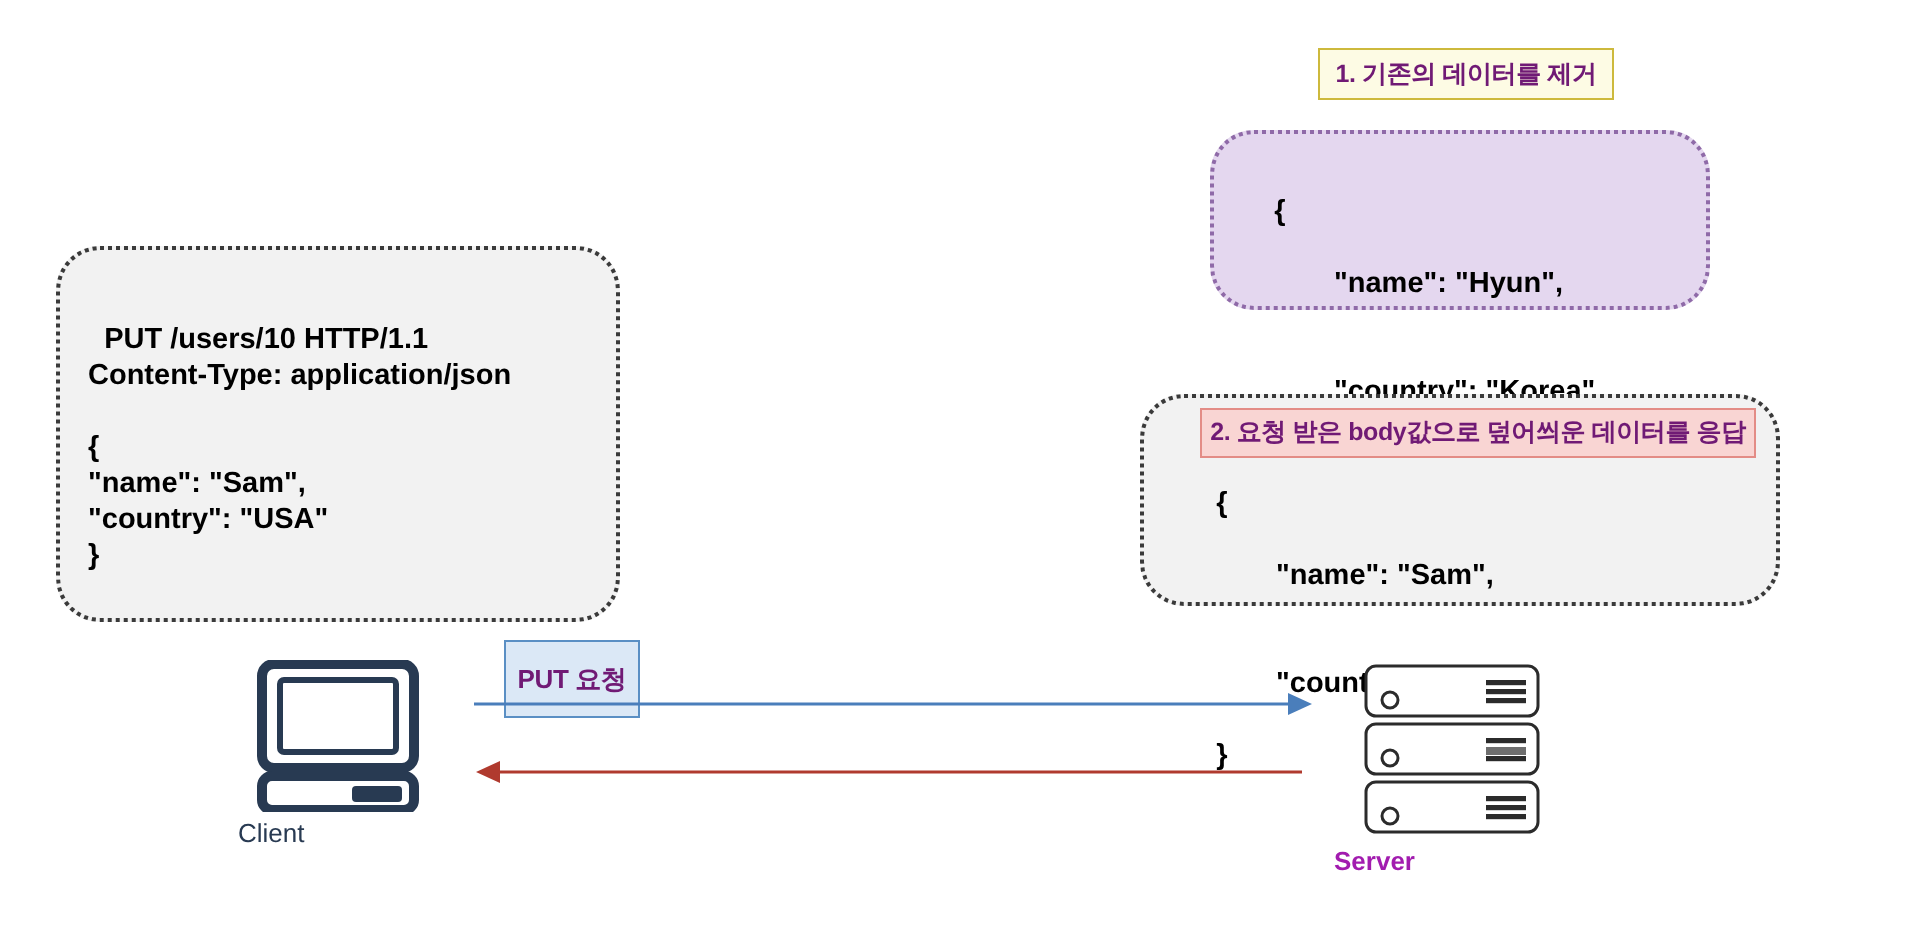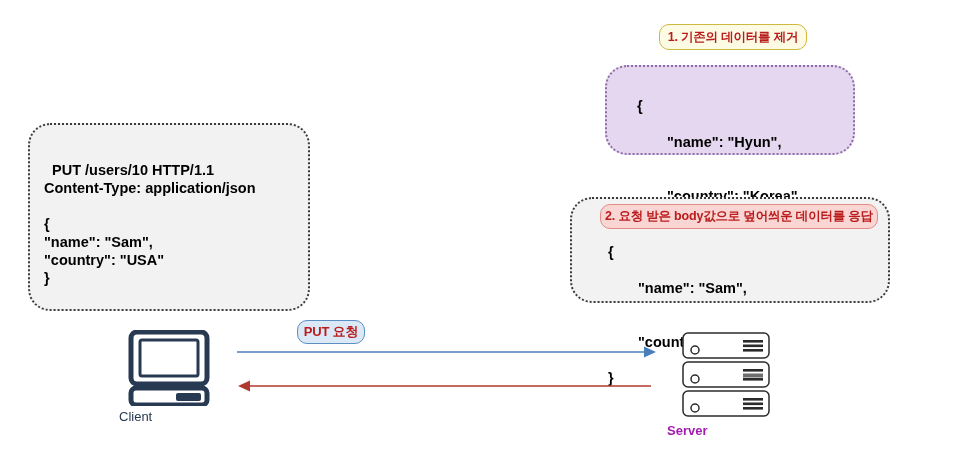--- a/index.html
+++ b/index.html
@@ -46,40 +46,38 @@
     left:570px;top:197px;width:320px;height:106px;
     padding:26px 0 0 28px;
   }
   .indent{padding-left:38px;display:block;}
 
   
   .label{
     box-sizing:border-box;
     font-size:12.5px;
     font-weight:bold;
-    color:#b91c1c;
+    color:#701a75;
     display:flex;
     align-items:center;
     justify-content:center;
     letter-spacing:-0.2px;
-    border-radius:10px;
   }
   #label-1{
     left:659px;top:24px;width:148px;height:26px;
     background:#fdfbe4;border:1px solid #cdb93c;
   }
   #label-2{
     left:600px;top:204px;width:278px;height:25px;
     background:#f9d5d3;border:1px solid #e38c86;
   }
   #put-label{
-    left:252px;top:320px;width:68px;height:24px;
+    left:252px;top:320px;width:68px;height:39px;
     background:#dbe8f6;border:1px solid #5a8fc4;
     font-size:13px;
-    margin-left:45px;
   }
 
   
   .arrow-svg{left:0;top:0;}
 
   
   #client-icon{left:128px;top:330px;}
   #server-icon{left:681px;top:331px;}
 
   .device-label{

